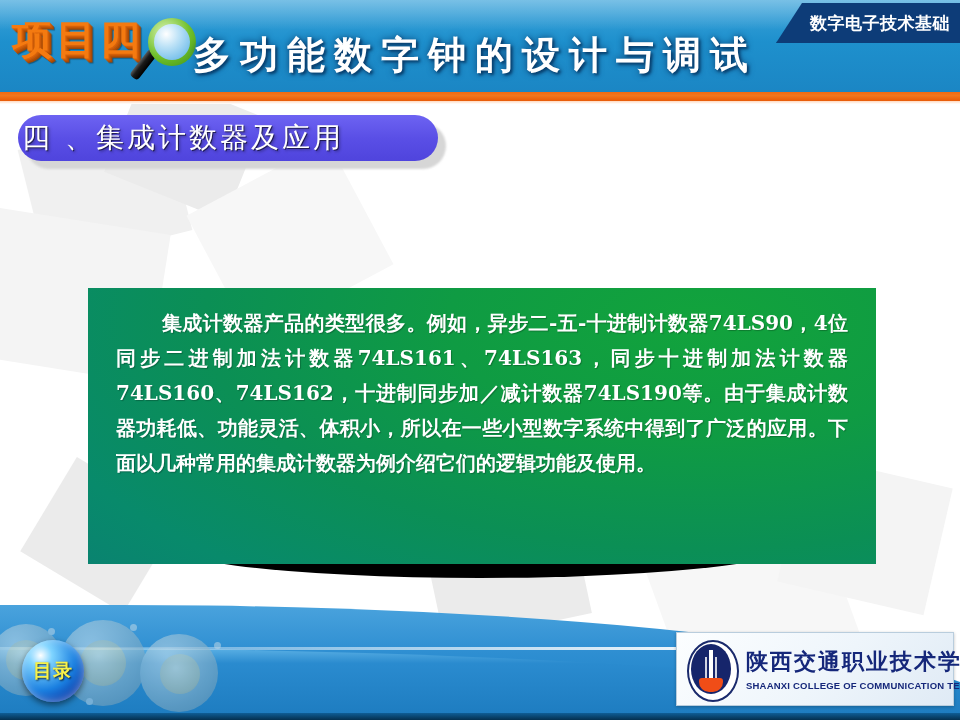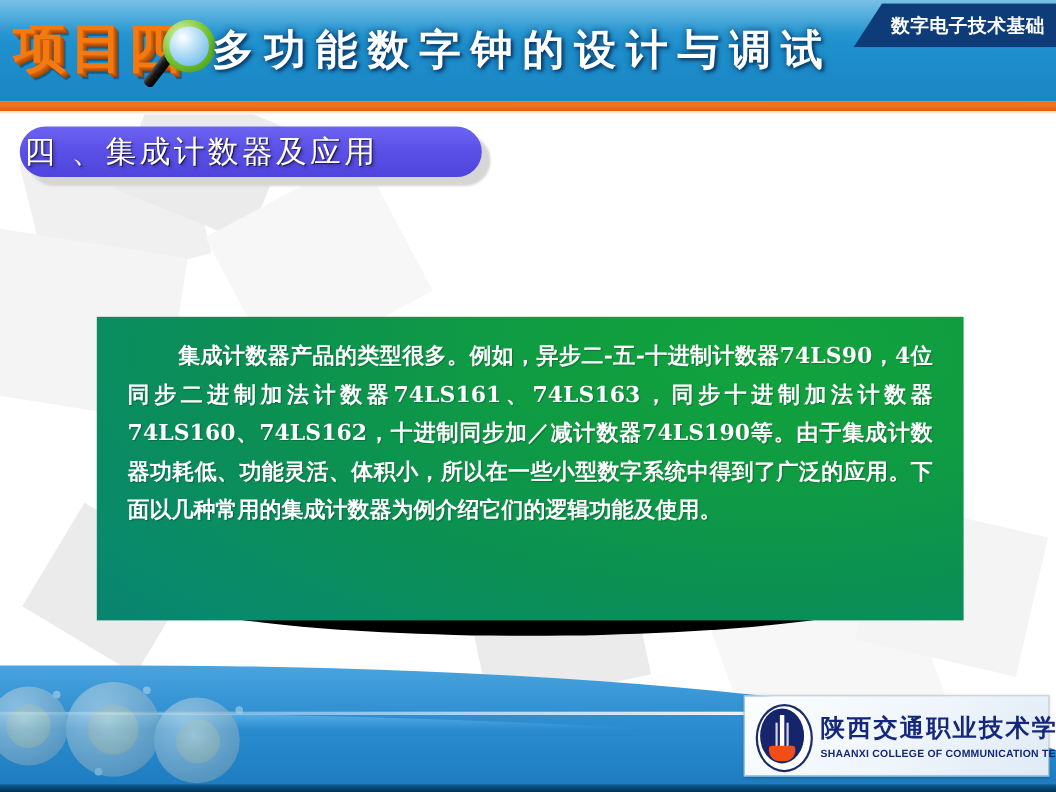--- a/index.html
+++ b/index.html
@@ -50,21 +50,21 @@
   }
   .course-banner .txt{
     color:#ffffff;font-size:17px;font-weight:bold;letter-spacing:.5px;
     white-space:nowrap;
   }
 
   
   .project-badge{position:absolute;left:8px;top:6px;width:200px;height:82px;}
   .project-chars{
     position:absolute;left:4px;top:6px;
-    font-size:48px;font-weight:bold;letter-spacing:4px;
+    font-size:40px;font-weight:bold;letter-spacing:4px;
     color:#f47a10;
     font-family:"DejaVu Sans","Liberation Sans",sans-serif;
     text-shadow:
       1px 1px 0 #d8620a, 2px 2px 0 #c65908, 3px 3px 0 #b34f06,
       4px 4px 0 #a04706, 5px 5px 1px rgba(0,0,0,.35);
     white-space:nowrap;
   }
   .magnifier{position:absolute;left:132px;top:10px;width:70px;height:72px;}
   .magnifier .ring{
     position:absolute;left:8px;top:2px;width:48px;height:48px;border-radius:50%;
@@ -75,21 +75,21 @@
     background:radial-gradient(circle at 34% 28%,#ffffff 0%,#bfe3f7 35%,#7dc3ec 75%,#5aa9da 100%);
   }
   .magnifier .handle{
     position:absolute;left:8px;top:38px;width:10px;height:34px;border-radius:4px;
     background:linear-gradient(90deg,#5a5a5a,#1a1a1a 40%,#000 100%);
     transform:rotate(38deg);transform-origin:top right;
   }
 
   
   .header-title{
-    position:absolute;left:215px;top:12px;width:520px;height:66px;
+    position:absolute;left:215px;top:22px;width:520px;height:66px;
     display:flex;align-items:center;justify-content:center;text-align:center;
   }
   .header-title .txt{
     font-size:38px;font-weight:bold;letter-spacing:9px;color:#ffffff;
     font-family:"DejaVu Sans","Liberation Sans",sans-serif;
     text-shadow:0 0 7px rgba(10,60,110,.95),2px 2px 3px rgba(0,40,80,.8);
     white-space:nowrap;
   }
 
   
@@ -279,20 +279,23 @@
       <div class="gear inner" style="left:170px;top:34px;width:40px;height:40px;"></div>
       <div class="dot" style="left:58px;top:8px;width:7px;height:7px;"></div>
       <div class="dot" style="left:140px;top:4px;width:7px;height:7px;"></div>
       <div class="dot" style="left:224px;top:22px;width:7px;height:7px;"></div>
       <div class="dot" style="left:96px;top:78px;width:7px;height:7px;"></div>
     </div>
 
     <div class="band-bottomline"></div>
   </div>
 
+  <div class="toc-btn">
+    <span class="txt">目录</span>
+  </div>
 
   <div class="college-logo">
     <div class="crest">
       <div class="ellipse"></div>
       <div class="ellipse2"></div>
       <div class="beam"></div>
       <div class="flame"></div>
     </div>
     <div class="logo-text">
       <span class="logo-cn">陕西交通职业技术学院</span>

